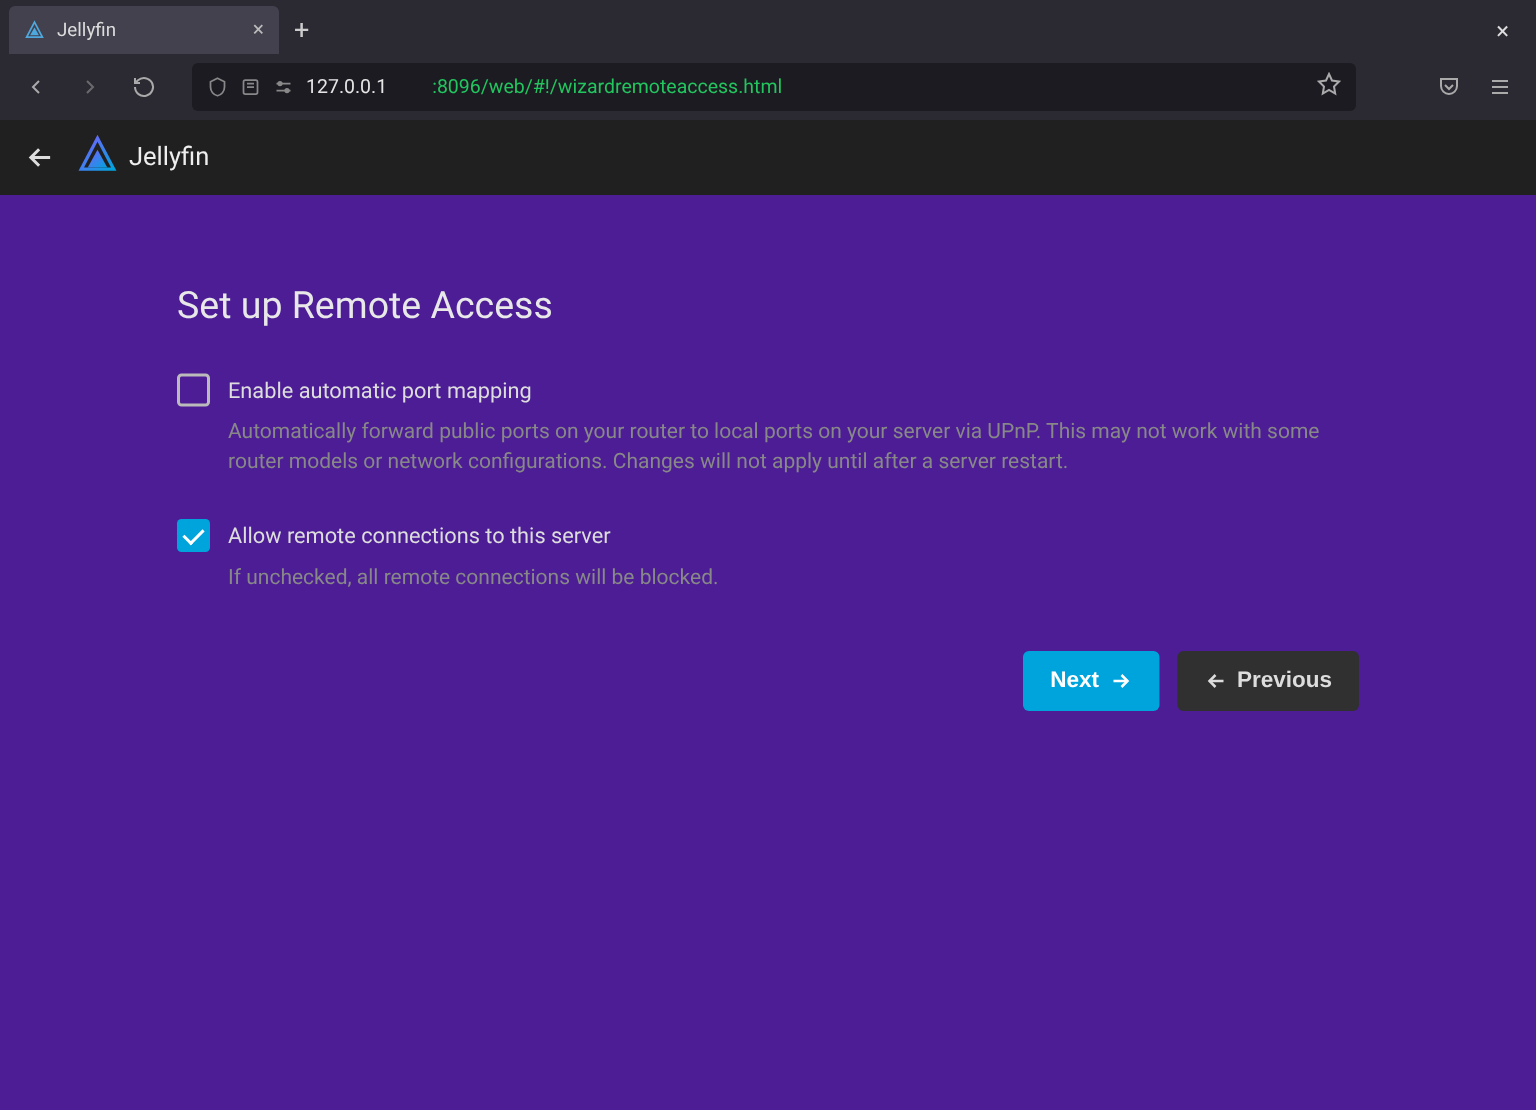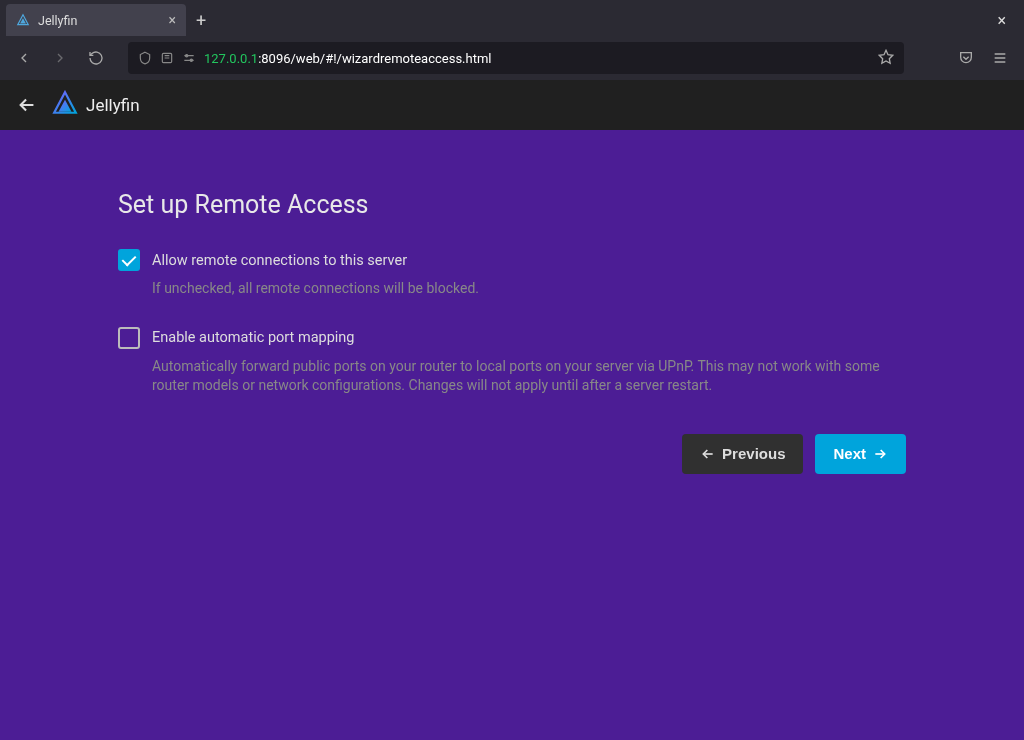--- a/index.html
+++ b/index.html
@@ -27,21 +27,21 @@
   }
   .nav-btn { color: #aaa; width: 28px; height: 28px; display:flex; align-items:center; justify-content:center; border-radius:4px; cursor:pointer; }
   .nav-btn svg { width: 16px; height: 16px; }
   .url-bar {
     flex: 1; display: flex; align-items: center; gap: 8px;
     background: #1c1b22; height: 32px; border-radius: 4px;
     padding: 0 10px; font-size: 13px; color: #ccc; margin: 0 40px 0 10px;
   }
   .url-bar .icon { color: #888; display:flex; align-items:center; }
   .url-text { flex: 1; white-space: nowrap; overflow: hidden; }
-  .url-text .dim { color: #ffffff; }
+  .url-text .dim { color: #22c55e; margin-left: 30px; }
   .star { color: #aaa; cursor:pointer; }
   .right-icons { display:flex; gap:6px; }
 
   
   .app-header {
     display: flex; align-items: center; gap: 14px;
     background: #202020; height: 50px; padding: 0 16px;
   }
   .back-arrow { color: #ddd; cursor:pointer; display:flex; align-items:center; }
   .brand { display: flex; align-items: center; gap: 8px; }
@@ -128,21 +128,21 @@
           </svg>
       </span>
       <span class="icon">
         <svg width="14" height="14" viewBox="0 0 24 24" fill="none" stroke="currentColor" stroke-width="2">
             <path d="M4 8h16M4 16h16"></path>
             <circle cx="8" cy="8" r="2" fill="currentColor"></circle>
             <circle cx="16" cy="16" r="2" fill="currentColor"></circle>
           </svg>
       </span>
       <span class="url-text">
-        <span style="color:#22c55e">127.0.0.1</span><span class="dim">:8096/web/#!/wizardremoteaccess.html</span>
+        <span style="color:#e5e5e5">127.0.0.1</span><span class="dim">:8096/web/#!/wizardremoteaccess.html</span>
       </span>
       <span class="star">
         <svg width="16" height="16" viewBox="0 0 24 24" fill="none" stroke="currentColor" stroke-width="2">
             <path d="M12 2l3 6.5 7 1-5 5 1.2 7L12 18l-6.2 3.5L7 14.5 2 9.5l7-1L12 2z"></path>
           </svg>
       </span>
     </div>
 
     <div class="right-icons">
       <div class="nav-btn">
@@ -183,44 +183,44 @@
     <span class="brand-name">Jellyfin</span>
   </span>
 </div>
 
 <div class="content-area">
   <div class="wizard">
     <h1 class="page-title">Set up Remote Access</h1>
 
     <div class="option">
       <div class="opt-row">
+        <div class="checkbox unchecked"></div>
+        <span class="opt-label">Enable automatic port mapping</span>
+      </div>
+      <div class="opt-desc">Automatically forward public ports on your router to local ports on your server via UPnP. This may not work with some router models or network configurations. Changes will not apply until after a server restart.</div>
+    </div>
+
+    <div class="option">
+      <div class="opt-row">
         <div class="checkbox checked"></div>
         <span class="opt-label">Allow remote connections to this server</span>
       </div>
       <div class="opt-desc">If unchecked, all remote connections will be blocked.</div>
     </div>
 
-    <div class="option">
-      <div class="opt-row">
-        <div class="checkbox unchecked"></div>
-        <span class="opt-label">Enable automatic port mapping</span>
-      </div>
-      <div class="opt-desc">Automatically forward public ports on your router to local ports on your server via UPnP. This may not work with some router models or network configurations. Changes will not apply until after a server restart.</div>
-    </div>
-
     <div class="btn-row">
-      <button class="btn btn-prev">
-        <svg viewBox="0 0 24 24" fill="none" stroke="currentColor" stroke-width="2.5">
-            <path d="M19 12H5"></path>
-            <path d="M11 18l-6-6 6-6"></path>
-          </svg>
-        <span>Previous</span>
-      </button>
       <button class="btn btn-next">
         <span>Next</span>
         <svg viewBox="0 0 24 24" fill="none" stroke="currentColor" stroke-width="2.5">
             <path d="M5 12h14"></path>
             <path d="M13 6l6 6-6 6"></path>
           </svg>
       </button>
+      <button class="btn btn-prev">
+        <svg viewBox="0 0 24 24" fill="none" stroke="currentColor" stroke-width="2.5">
+            <path d="M19 12H5"></path>
+            <path d="M11 18l-6-6 6-6"></path>
+          </svg>
+        <span>Previous</span>
+      </button>
     </div>
   </div>
 </div>
 
 </body></html>

